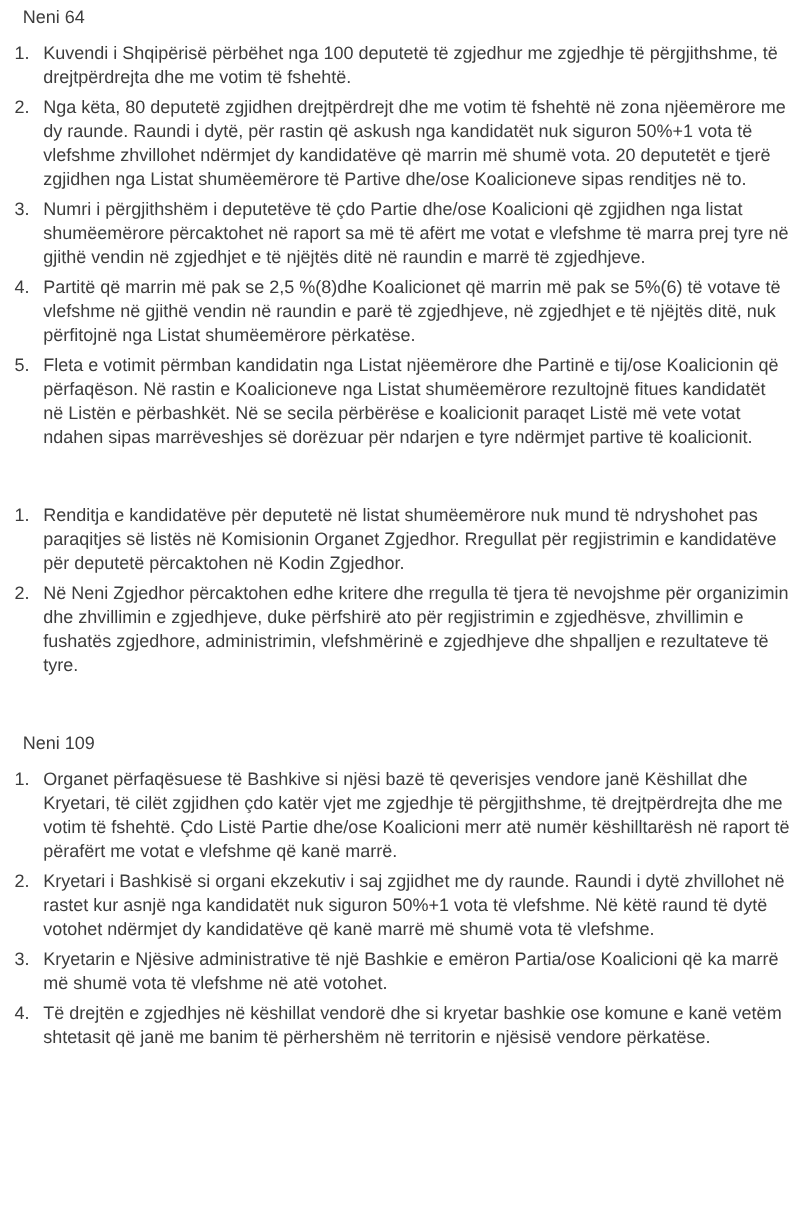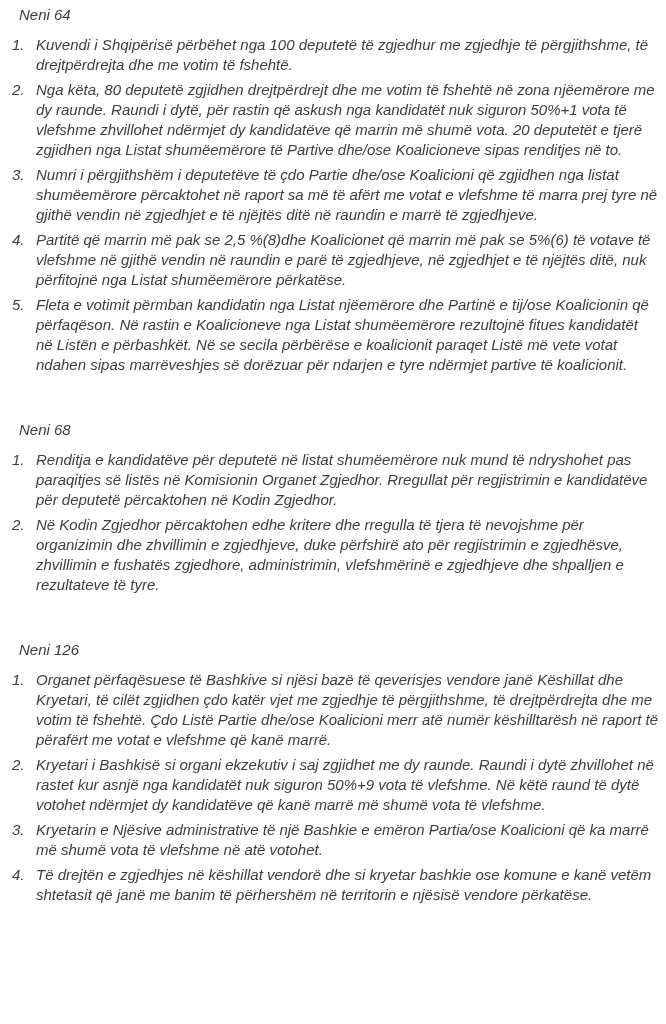--- a/index.html
+++ b/index.html
@@ -18,21 +18,20 @@
     line-height: 20px;
     color: #3d3d3d;
     -webkit-font-smoothing: antialiased;
   }
   .doc-page {
     width: 100%;
     height: 100%;
   }
   .article-section {
     margin-top: 45px;
-    font-style: italic;
   }
   .article-section:first-child {
     margin-top: 0;
   }
   .article-heading {
     margin: 0 0 10px 7px;
     font-size: 15px;
     font-weight: 400;
     line-height: 20px;
     color: #3d3d3d;
@@ -80,43 +79,42 @@
         <span class="item-text">Partitë që marrin më pak se 2,5 %(8)dhe Koalicionet që marrin më pak se 5%(6) të votave të vlefshme në gjithë vendin në raundin e parë të zgjedhjeve, në zgjedhjet e të njëjtës ditë, nuk përfitojnë nga Listat shumëemërore përkatëse.</span>
       </div>
       <div class="list-item">
         <span class="item-number">5.</span>
         <span class="item-text">Fleta e votimit përmban kandidatin nga Listat njëemërore dhe Partinë e tij/ose Koalicionin që përfaqëson. Në rastin e Koalicioneve nga Listat shumëemërore rezultojnë fitues kandidatët në Listën e përbashkët. Në se secila përbërëse e koalicionit paraqet Listë më vete votat ndahen sipas marrëveshjes së dorëzuar për ndarjen e tyre ndërmjet partive të koalicionit.</span>
       </div>
     </div>
   </div>
 
   <div class="article-section">
-    <h2 class="article-heading">Neni 68</h2>
     <div class="item-list">
       <div class="list-item">
         <span class="item-number">1.</span>
         <span class="item-text">Renditja e kandidatëve për deputetë në listat shumëemërore nuk mund të ndryshohet pas paraqitjes së listës në Komisionin Organet Zgjedhor. Rregullat për regjistrimin e kandidatëve për deputetë përcaktohen në Kodin Zgjedhor.</span>
       </div>
       <div class="list-item">
         <span class="item-number">2.</span>
-        <span class="item-text">Në Kodin Zgjedhor përcaktohen edhe kritere dhe rregulla të tjera të nevojshme për organizimin dhe zhvillimin e zgjedhjeve, duke përfshirë ato për regjistrimin e zgjedhësve, zhvillimin e fushatës zgjedhore, administrimin, vlefshmërinë e zgjedhjeve dhe shpalljen e rezultateve të tyre.</span>
+        <span class="item-text">Në Neni Zgjedhor përcaktohen edhe kritere dhe rregulla të tjera të nevojshme për organizimin dhe zhvillimin e zgjedhjeve, duke përfshirë ato për regjistrimin e zgjedhësve, zhvillimin e fushatës zgjedhore, administrimin, vlefshmërinë e zgjedhjeve dhe shpalljen e rezultateve të tyre.</span>
       </div>
     </div>
   </div>
 
   <div class="article-section">
-    <h2 class="article-heading">Neni 126</h2>
+    <h2 class="article-heading">Neni 109</h2>
     <div class="item-list">
       <div class="list-item">
         <span class="item-number">1.</span>
         <span class="item-text">Organet përfaqësuese të Bashkive si njësi bazë të qeverisjes vendore janë Këshillat dhe Kryetari, të cilët zgjidhen çdo katër vjet me zgjedhje të përgjithshme, të drejtpërdrejta dhe me votim të fshehtë. Çdo Listë Partie dhe/ose Koalicioni merr atë numër këshilltarësh në raport të përafërt me votat e vlefshme që kanë marrë.</span>
       </div>
       <div class="list-item">
         <span class="item-number">2.</span>
-        <span class="item-text">Kryetari i Bashkisë si organi ekzekutiv i saj zgjidhet me dy raunde. Raundi i dytë zhvillohet në rastet kur asnjë nga kandidatët nuk siguron 50%+9 vota të vlefshme. Në këtë raund të dytë votohet ndërmjet dy kandidatëve që kanë marrë më shumë vota të vlefshme.</span>
+        <span class="item-text">Kryetari i Bashkisë si organi ekzekutiv i saj zgjidhet me dy raunde. Raundi i dytë zhvillohet në rastet kur asnjë nga kandidatët nuk siguron 50%+1 vota të vlefshme. Në këtë raund të dytë votohet ndërmjet dy kandidatëve që kanë marrë më shumë vota të vlefshme.</span>
       </div>
       <div class="list-item">
         <span class="item-number">3.</span>
         <span class="item-text">Kryetarin e Njësive administrative të një Bashkie e emëron Partia/ose Koalicioni që ka marrë më shumë vota të vlefshme në atë votohet.</span>
       </div>
       <div class="list-item">
         <span class="item-number">4.</span>
         <span class="item-text">Të drejtën e zgjedhjes në këshillat vendorë dhe si kryetar bashkie ose komune e kanë vetëm shtetasit që janë me banim të përhershëm në territorin e njësisë vendore përkatëse.</span>
       </div>
     </div>

